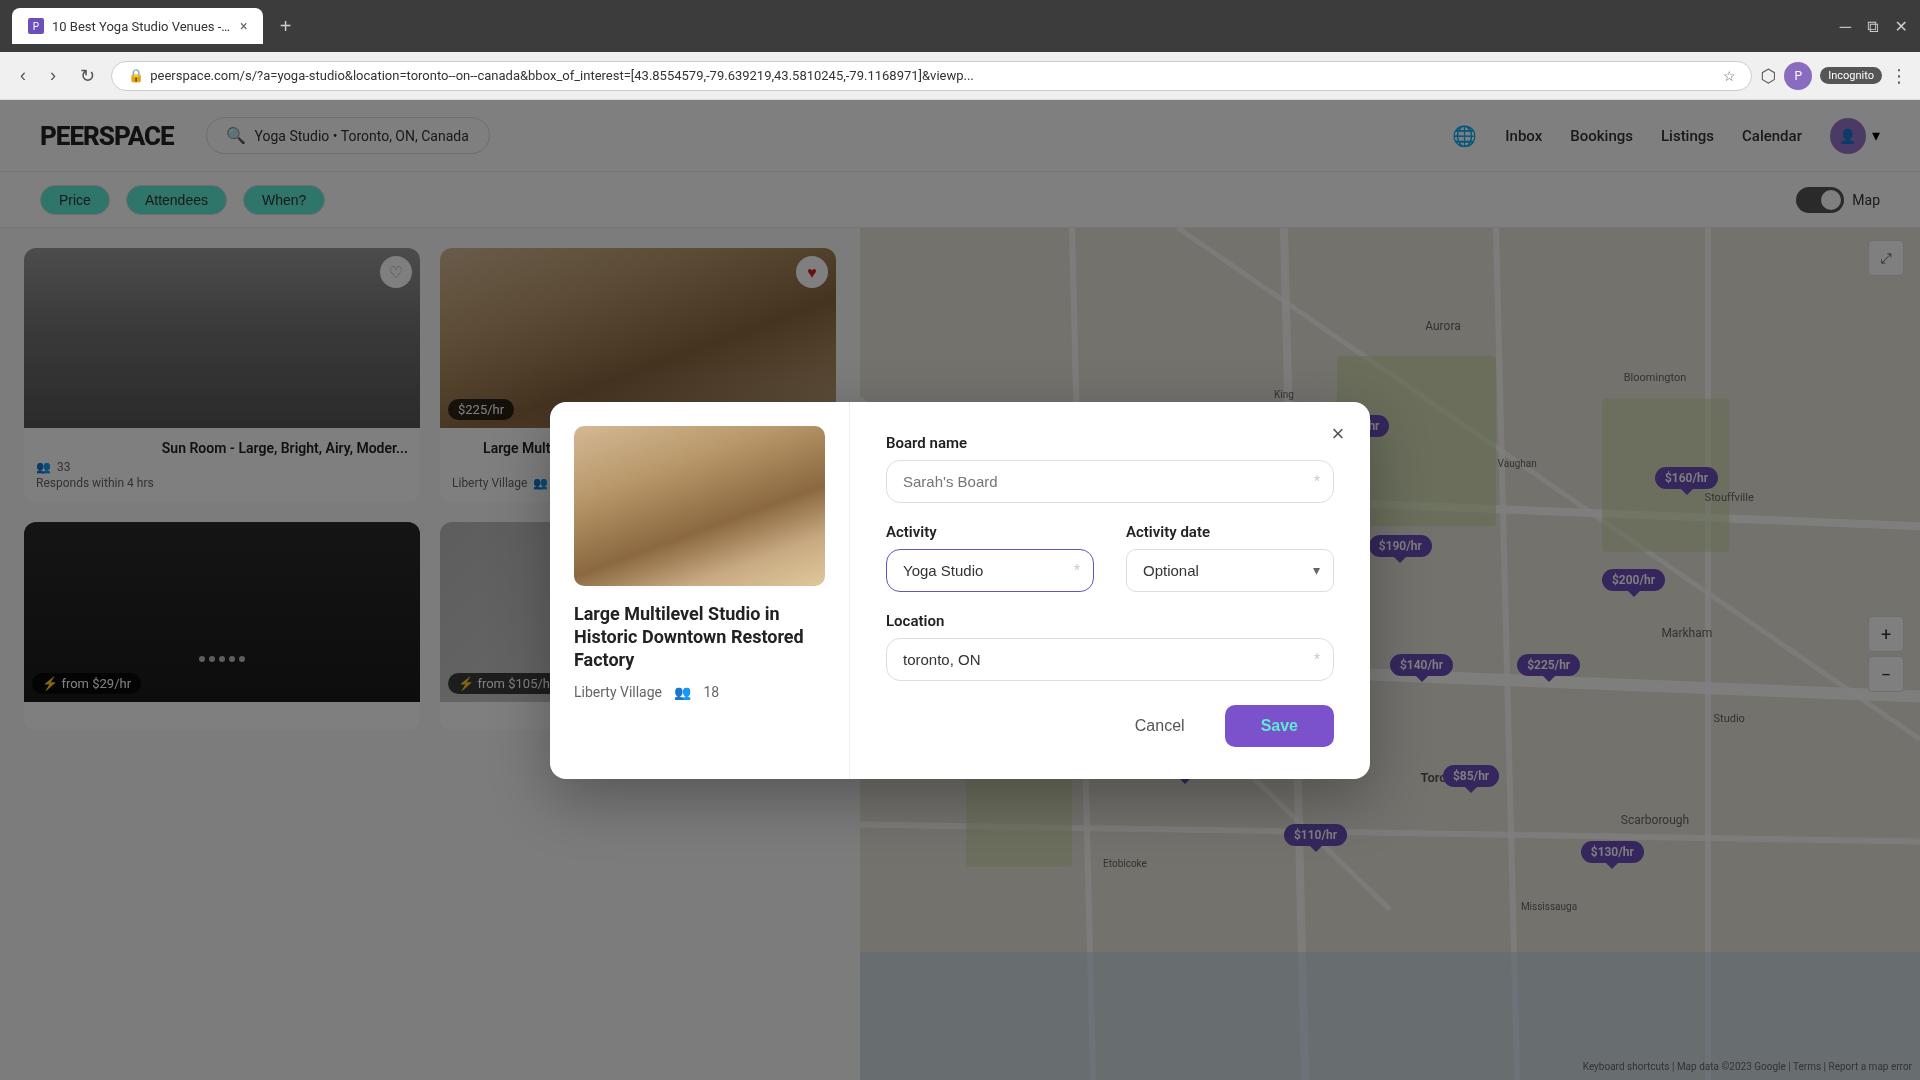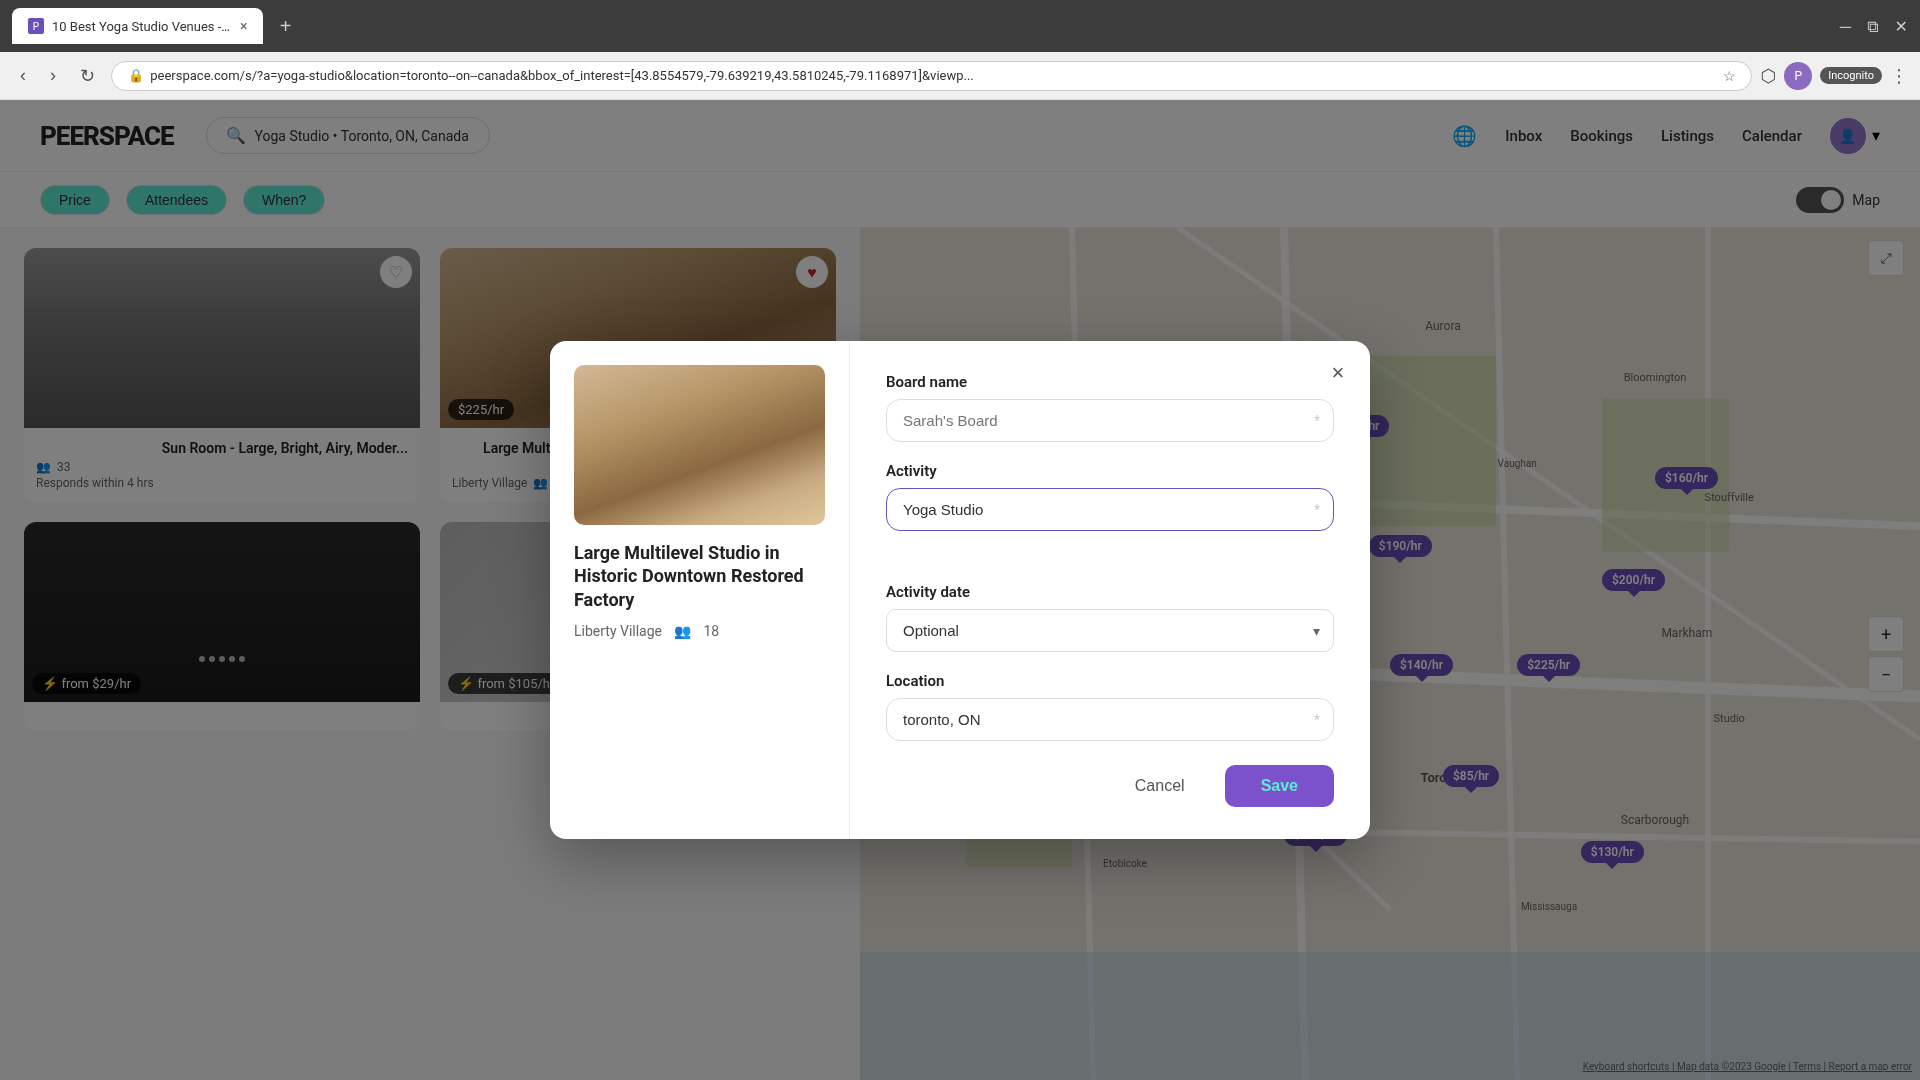--- a/index.html
+++ b/index.html
@@ -317,21 +317,20 @@
       display: flex; align-items: center; justify-content: center;
       font-size: 18px;
       cursor: pointer;
       color: #333;
     }
     .map-attribution {
       position: absolute;
       bottom: 8px; right: 8px;
       font-size: 10px;
       color: #666;
-      text-decoration: underline;
     }
 
     
     .modal-overlay {
       position: absolute;
       top: 0; left: 0; right: 0; bottom: 0;
       background: rgba(0,0,0,0.5);
       z-index: 100;
       display: flex;
       align-items: center;
@@ -431,21 +430,20 @@
       position: absolute;
       right: 14px;
       top: 50%;
       transform: translateY(-50%);
       color: #ccc;
       font-size: 14px;
     }
     .form-row {
       display: flex;
       gap: 32px;
-      flex-direction: column;
     }
     .form-row .form-group { flex: 1; }
     .form-select {
       width: 100%;
       border: 1.5px solid #ddd;
       border-radius: 10px;
       padding: 12px 16px;
       font-size: 15px;
       color: #333;
       background: white;

